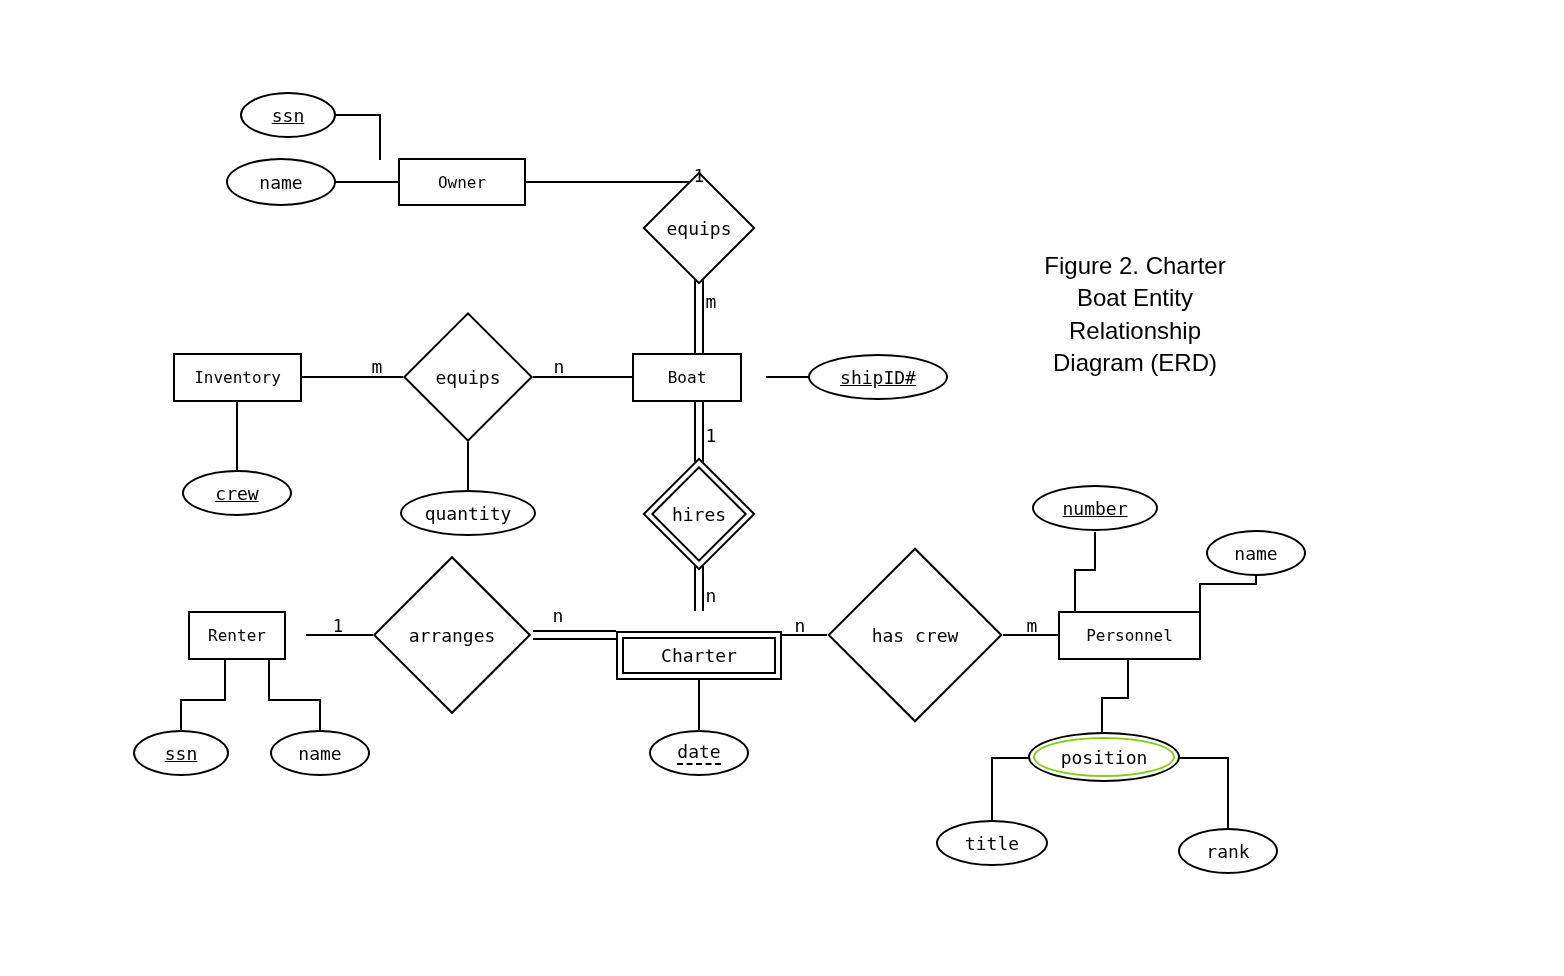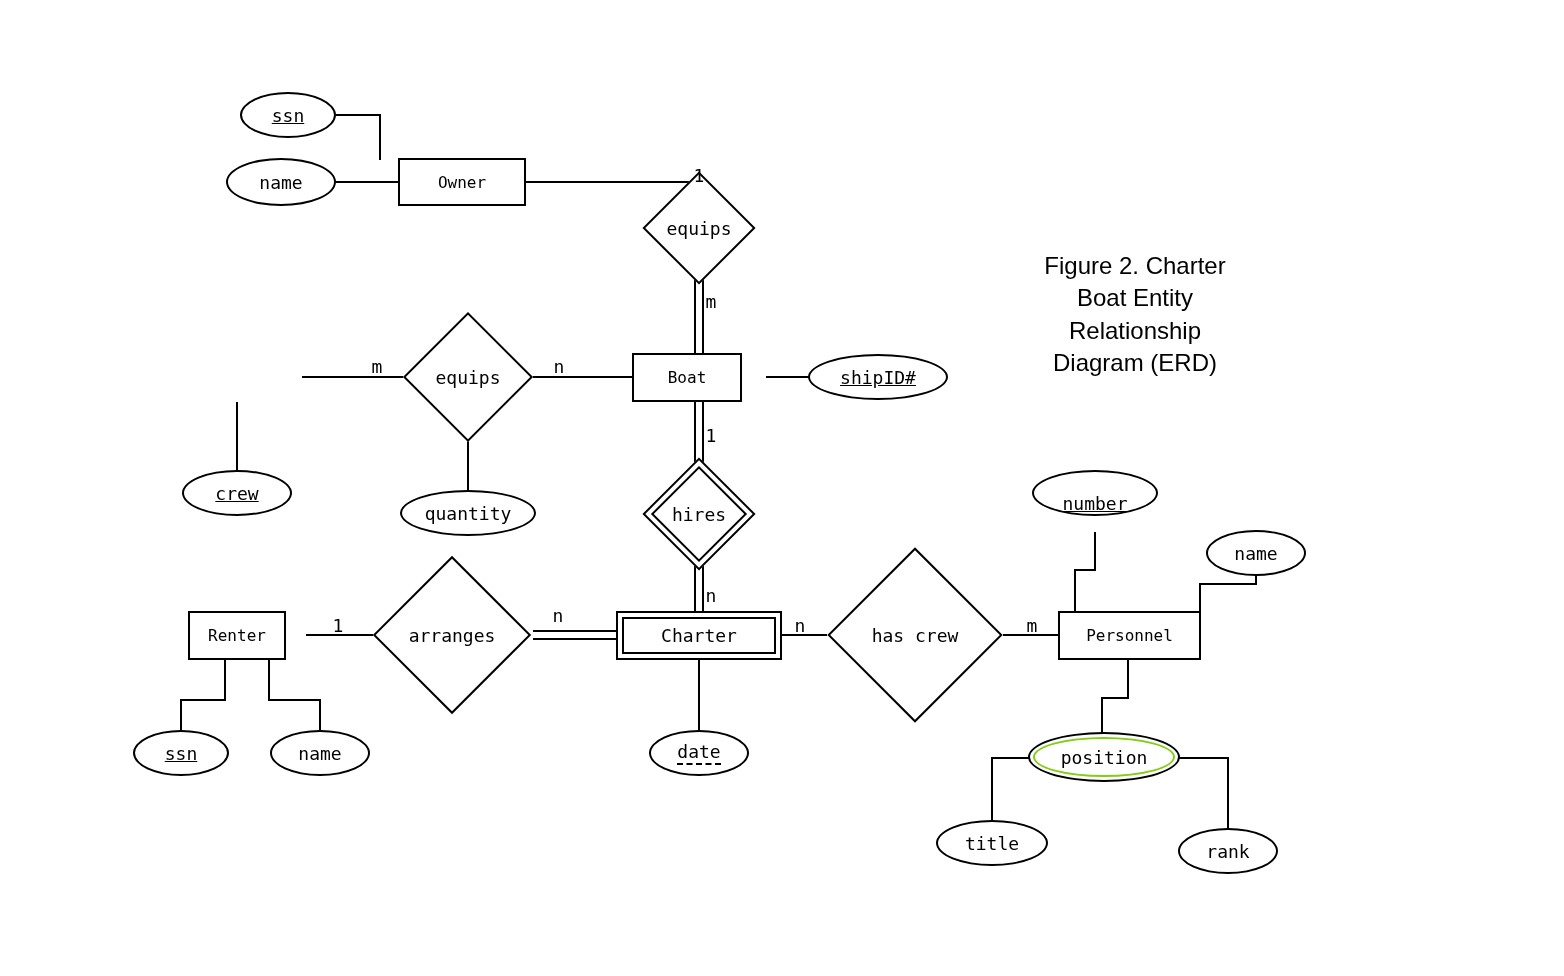--- a/index.html
+++ b/index.html
@@ -22,20 +22,21 @@
     justify-content: center;
     font-size: 16px;
     box-sizing: border-box;
   }
   .weak-entity {
     position: absolute;
     border: 2px solid #000;
     background: #fff;
     box-sizing: border-box;
     padding: 4px;
+    margin-top: 20px;
   }
   .weak-entity-inner {
     border: 2px solid #000;
     width: 100%;
     height: 100%;
     display: flex;
     align-items: center;
     justify-content: center;
     font-size: 18px;
     box-sizing: border-box;
@@ -169,20 +170,21 @@
 
     <path d="M 1128 660 L 1128 698 L 1102 698 L 1102 735"></path>
 
     <path d="M 1030 758 L 992 758 L 992 822"></path>
 
     <path d="M 1174 758 L 1228 758 L 1228 830"></path>
   </g>
 </svg>
 
 <div class="entity" style="left:398px; top:158px; width:128px; height:48px;">Owner</div>
+<div class="entity" style="left:173px; top:353px; width:129px; height:49px;">Inventory</div>
 <div class="entity" style="left:632px; top:353px; width:110px; height:49px;">Boat</div>
 <div class="entity" style="left:188px; top:611px; width:98px; height:49px;">Renter</div>
 <div class="weak-entity" style="left:616px; top:611px; width:166px; height:49px;">
   <div class="weak-entity-inner">Charter</div>
 </div>
 <div class="entity" style="left:1058px; top:611px; width:143px; height:49px;">Personnel</div>
 
 <div class="relationship" style="left:699px; top:228px;">
   <div class="diamond" style="width:80px; height:80px;"></div>
   <div class="diamond-label">equips</div>
@@ -217,21 +219,21 @@
 <div class="attribute" style="left:808px; top:354px; width:140px; height:46px;">
       <span class="underline">shipID#</span>
     </div>
 <div class="attribute" style="left:133px; top:730px; width:96px; height:46px;">
       <span class="underline">ssn</span>
     </div>
 <div class="attribute" style="left:270px; top:730px; width:100px; height:46px;">name</div>
 <div class="attribute" style="left:649px; top:730px; width:100px; height:46px;">
       <span class="dashed-underline">date</span>
     </div>
-<div class="attribute" style="left:1032px; top:470px; width:126px; height:46px;align-items:flex-end;">
+<div class="attribute" style="left:1032px; top:485px; width:126px; height:46px;">
       <span class="underline">number</span>
     </div>
 <div class="attribute" style="left:1206px; top:530px; width:100px; height:46px;">name</div>
 <div class="multi-attribute" style="left:1028px; top:732px; width:152px; height:50px;">
   <div class="multi-attribute-inner">position</div>
 </div>
 <div class="attribute" style="left:936px; top:820px; width:112px; height:46px;">title</div>
 <div class="attribute" style="left:1178px; top:828px; width:100px; height:46px;">rank</div>
 
 <div class="card-label" style="left:699px; top:175px;">1</div>

